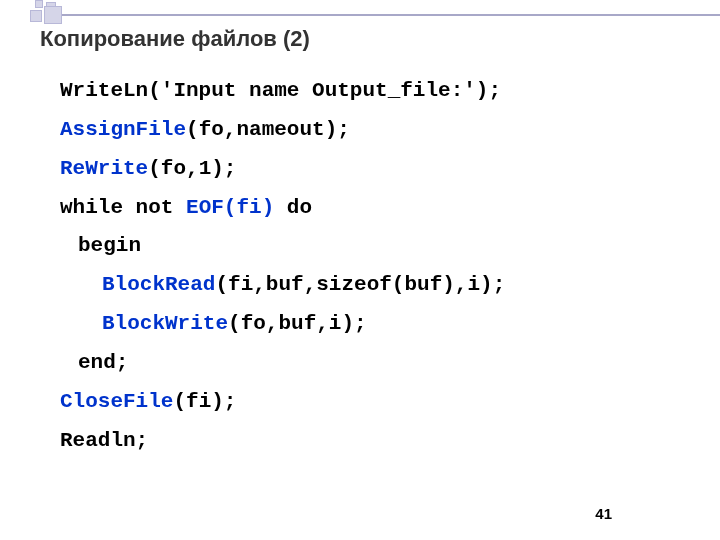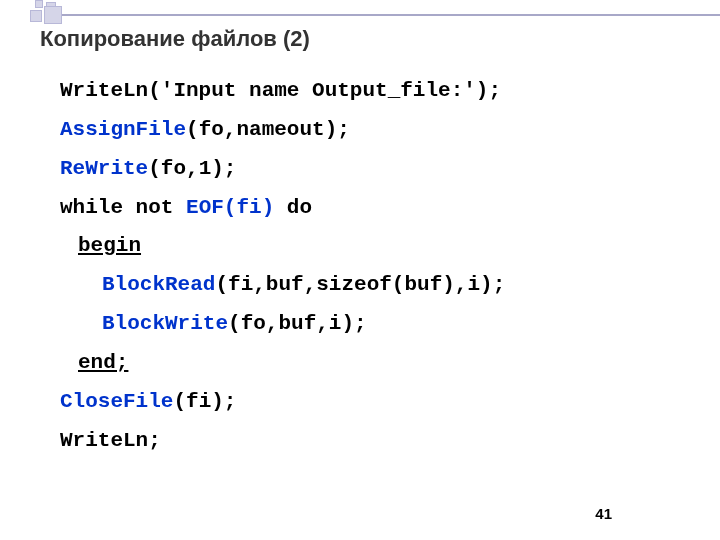--- a/index.html
+++ b/index.html
@@ -49,21 +49,21 @@
       top: 72px;
       left: 30px;
       font-family: "Courier New", monospace;
       font-size: 21px;
       font-weight: bold;
       line-height: 1.85;
       color: #000;
     }
     .code-line { white-space: pre; }
     .indent1 { padding-left: 30px; }
-    .indent2 { padding-left: 48px; text-decoration: underline; }
+    .indent2 { padding-left: 48px; }
     .indent3 { padding-left: 72px; }
     .blue { color: #0033cc; }
     .page-number {
       position: absolute;
       bottom: 18px;
       right: 108px;
       font-size: 15px;
       font-weight: bold;
       color: #000;
     }
@@ -86,16 +86,16 @@
 <div class="code-block">
   <div class="code-line indent1"><span>WriteLn('Input name Output_file:');</span></div>
   <div class="code-line indent1"><span class="blue">AssignFile</span><span>(fo,nameout);</span></div>
   <div class="code-line indent1"><span class="blue">ReWrite</span><span>(fo,1);</span></div>
   <div class="code-line indent1"><span>while not </span><span class="blue">EOF(fi)</span><span> do</span></div>
   <div class="code-line indent2"><span>begin</span></div>
   <div class="code-line indent3"><span class="blue">BlockRead</span><span>(fi,buf,sizeof(buf),i);</span></div>
   <div class="code-line indent3"><span class="blue">BlockWrite</span><span>(fo,buf,i);</span></div>
   <div class="code-line indent2"><span>end;</span></div>
   <div class="code-line indent1"><span class="blue">CloseFile</span><span>(fi);</span></div>
-  <div class="code-line indent1"><span>WriteLn;</span></div>
+  <div class="code-line indent1"><span>Readln;</span></div>
 </div>
 
 <div class="page-number">41</div>
 
 </body></html>

